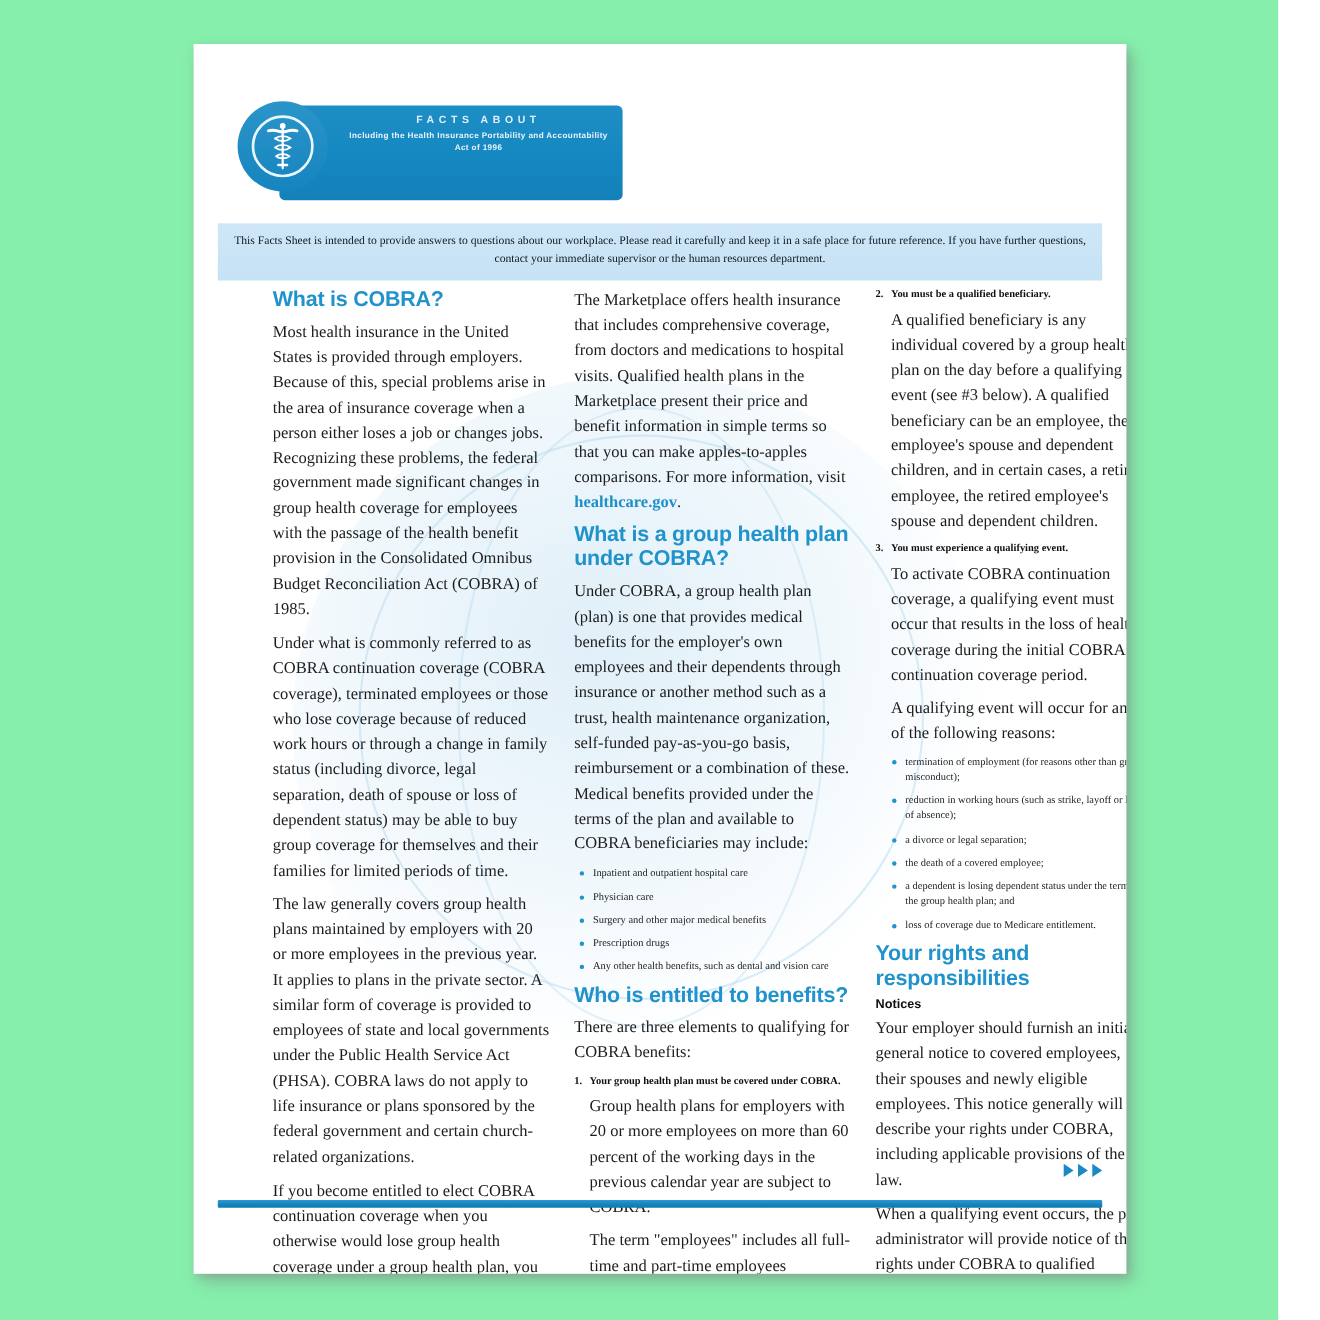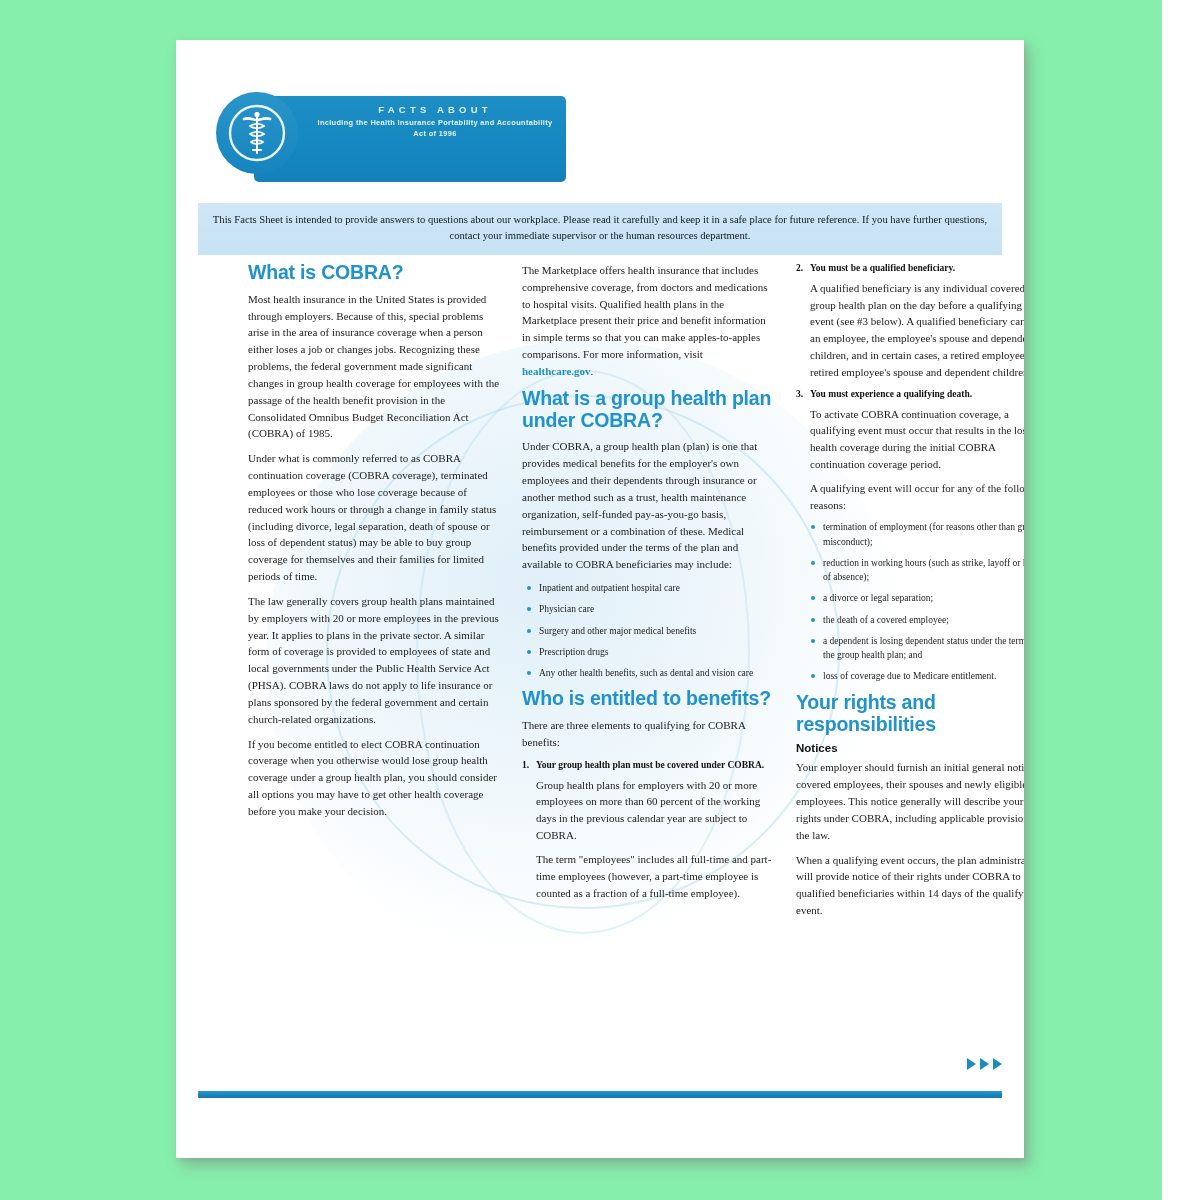--- a/index.html
+++ b/index.html
@@ -173,21 +173,21 @@
     color: #2092cc;
     font-weight: bold;
     font-size: 19.5px;
     line-height: 1.12;
     margin: 0 0 7px 0;
     letter-spacing: -0.2px;
   }
 
   p.body {
     font-family: "Liberation Serif", serif;
-    font-size: 11px;
+    font-size: 15px;
     line-height: 1.53;
     color: #1c1c1c;
     margin: 0 0 8px 0;
     text-align: left;
   }
   p.body.last { margin-bottom: 0; }
 
   .gap-top { margin-top: 22px; }
   .gap-top-lg { margin-top: 30px; }
 
@@ -358,21 +358,21 @@
             </li>
           </ol>
         </div>
 
         <div class="col">
           <div class="num-head"><span class="n">2.</span><span>You must be a qualified beneficiary.</span></div>
           <div class="num-body">
             <p class="body">A qualified beneficiary is any individual covered by a group health plan on the day before a qualifying event (see #3 below). A qualified beneficiary can be an employee, the employee's spouse and dependent children, and in certain cases, a retired employee, the retired employee's spouse and dependent children.</p>
           </div>
 
-          <div class="num-head"><span class="n">3.</span><span>You must experience a qualifying death.</span></div>
+          <div class="num-head"><span class="n">3.</span><span>You must experience a qualifying event.</span></div>
           <div class="num-body">
             <p class="body">To activate COBRA continuation coverage, a qualifying event must occur that results in the loss of health coverage during the initial COBRA continuation coverage period.</p>
             <p class="body">A qualifying event will occur for any of the following reasons:</p>
             <ul class="bullets">
               <li>termination of employment (for reasons other than gross misconduct);</li>
               <li>reduction in working hours (such as strike, layoff or leave of absence);</li>
               <li>a divorce or legal separation;</li>
               <li>the death of a covered employee;</li>
               <li>a dependent is losing dependent status under the terms of the group health plan; and</li>
               <li>loss of coverage due to Medicare entitlement.</li>

